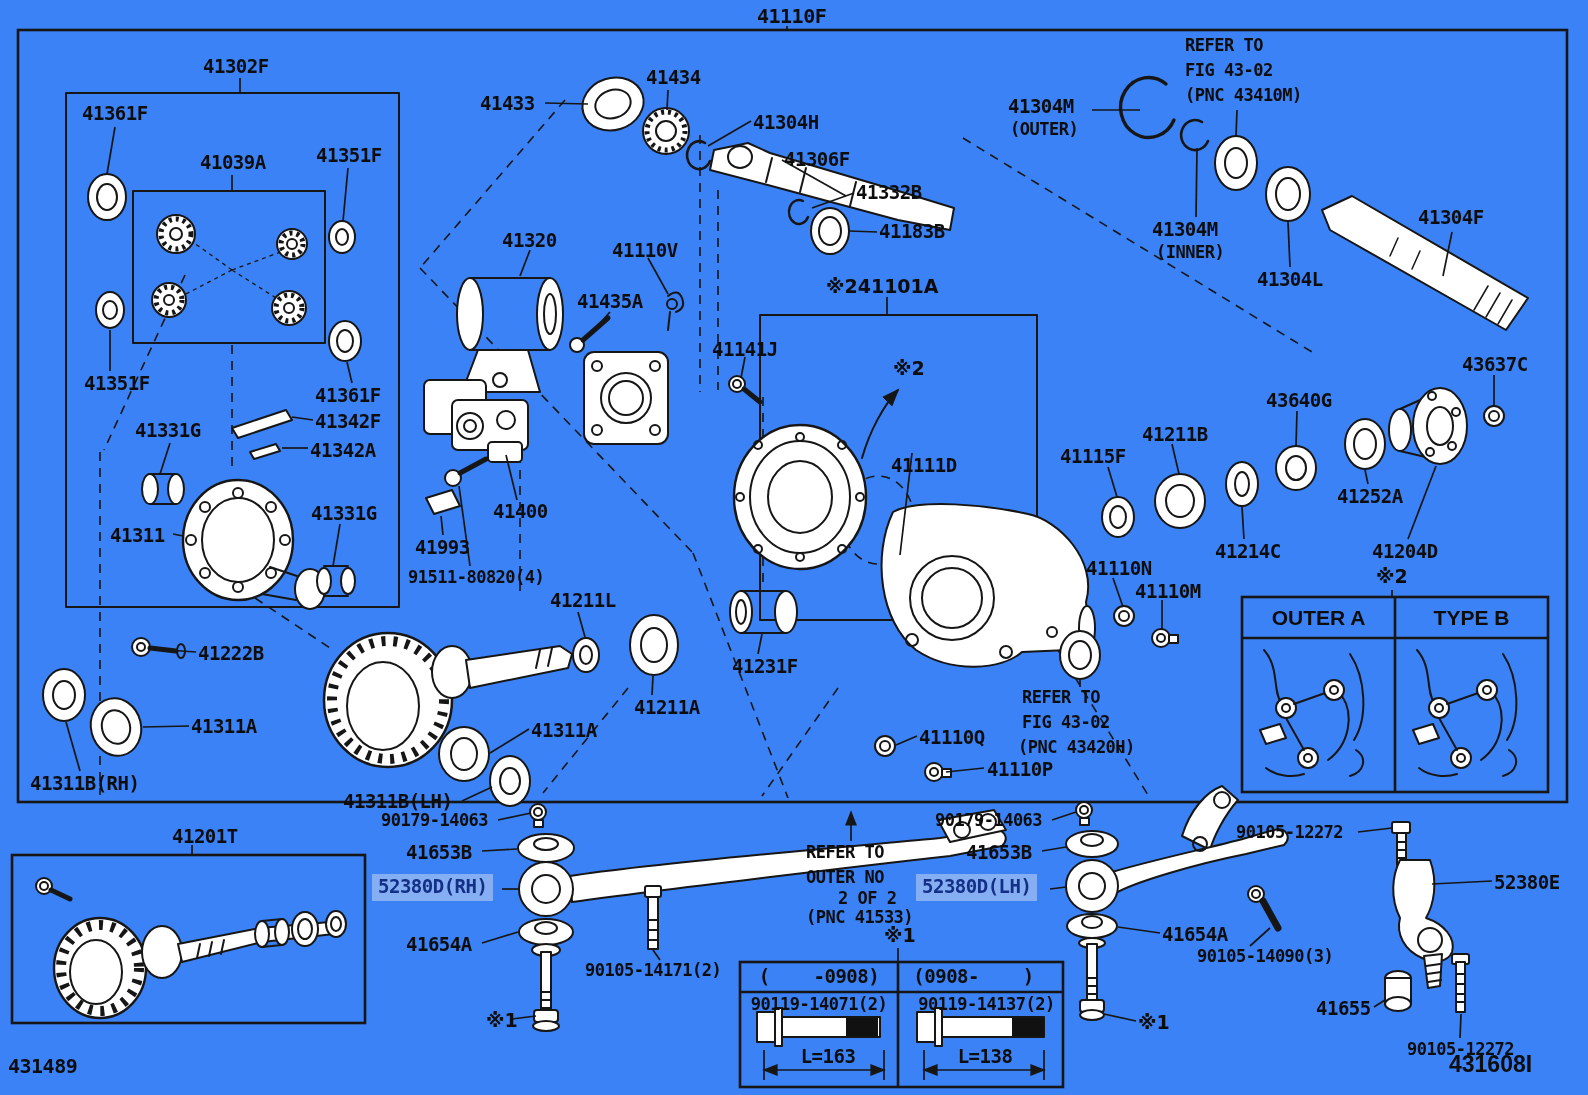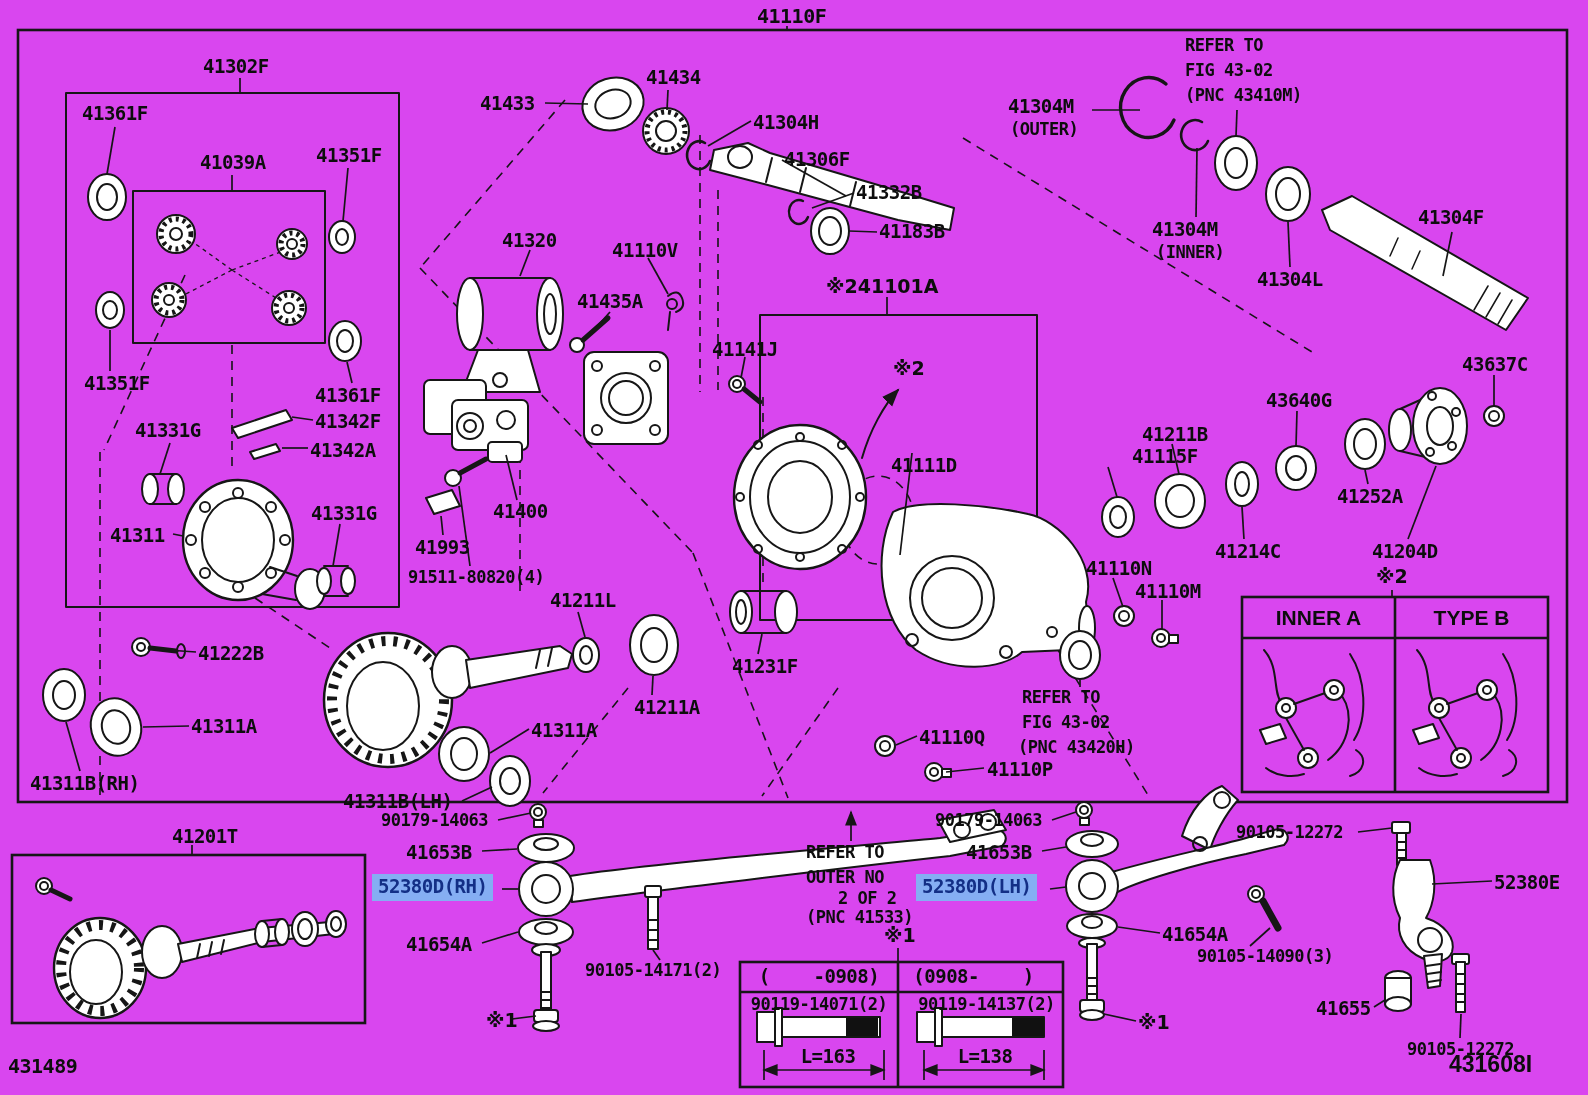--- a/index.html
+++ b/index.html
@@ -1,16 +1,16 @@
 <!DOCTYPE html>
 <html><head>
 <meta charset="utf-8">
 <style>
   html,body{margin:0;padding:0;background:#fff;}
-  #stage{position:relative;width:1588px;height:1095px;background:#d946ef;overflow:hidden;
+  #stage{position:relative;width:1588px;height:1095px;background:#3b82f6;overflow:hidden;
          font-family:"DejaVu Sans Mono",monospace;}
   #art{position:absolute;left:0;top:0;}
   .lbl{position:absolute;font:bold 19px "DejaVu Sans Mono",monospace;color:#0d0d0d;
        letter-spacing:-0.5px;white-space:pre;line-height:1.05;}
   .sm{font-size:17px;}
   .big{font-size:20px;}
   .ref{font-family:"DejaVu Sans",sans-serif;letter-spacing:0;}
   .sans{font-family:"Liberation Sans",sans-serif;font-weight:bold;font-size:21px;letter-spacing:0;}
   .ctr{text-align:center;}
   .hl{background:#85aef3;color:#132f86;padding:3px 6px 4px;}
@@ -490,21 +490,21 @@
 <div class="lbl" style="left:1418px;top:208px">41304F</div>
 
 <div class="lbl" style="left:502px;top:231px">41320</div>
 <div class="lbl" style="left:612px;top:241px">41110V</div>
 <div class="lbl" style="left:577px;top:292px">41435A</div>
 <div class="lbl" style="left:712px;top:340px">41141J</div>
 <div class="lbl ref" style="left:826px;top:277px">※241101A</div>
 <div class="lbl ref" style="left:893px;top:359px">※2</div>
 <div class="lbl" style="left:891px;top:456px">41111D</div>
 
-<div class="lbl" style="left:1132px;top:447px">41115F</div>
+<div class="lbl" style="left:1060px;top:447px">41115F</div>
 <div class="lbl" style="left:1142px;top:425px">41211B</div>
 <div class="lbl" style="left:1266px;top:391px">43640G</div>
 <div class="lbl" style="left:1462px;top:355px">43637C</div>
 <div class="lbl" style="left:1337px;top:487px">41252A</div>
 <div class="lbl" style="left:1215px;top:542px">41214C</div>
 <div class="lbl" style="left:1372px;top:542px">41204D</div>
 <div class="lbl" style="left:1086px;top:559px">41110N</div>
 <div class="lbl" style="left:1135px;top:582px">41110M</div>
 <div class="lbl ref" style="left:1376px;top:567px">※2</div>
 
@@ -552,21 +552,21 @@
 <div class="lbl hl" style="left:916px;top:874px">52380D(LH)</div>
 <div class="lbl" style="left:1162px;top:925px">41654A</div>
 <div class="lbl sm" style="left:1197px;top:948px">90105-14090(3)</div>
 <div class="lbl ref" style="left:1138px;top:1013px">※1</div>
 
 <div class="lbl sm" style="left:1236px;top:824px">90105-12272</div>
 <div class="lbl" style="left:1494px;top:873px">52380E</div>
 <div class="lbl" style="left:1316px;top:999px">41655</div>
 <div class="lbl sm" style="left:1407px;top:1041px">90105-12272</div>
 
-<div class="lbl sans ctr" style="left:1243px;top:607px;width:151px">INNER A</div>
+<div class="lbl sans ctr" style="left:1243px;top:607px;width:151px">OUTER A</div>
 <div class="lbl sans ctr" style="left:1396px;top:607px;width:151px">TYPE B</div>
 
 <div class="lbl ctr" style="left:741px;top:967px;width:156px">(    -0908)</div>
 <div class="lbl ctr" style="left:899px;top:967px;width:149px">(0908-    )</div>
 <div class="lbl sm ctr" style="left:741px;top:996px;width:156px">90119-14071(2)</div>
 <div class="lbl sm ctr" style="left:899px;top:996px;width:175px">90119-14137(2)</div>
 <div class="lbl ctr" style="left:773px;top:1047px;width:110px">L=163</div>
 <div class="lbl ctr" style="left:930px;top:1047px;width:110px">L=138</div>
 
 <div class="lbl big" style="left:8px;top:1056px">431489</div>

